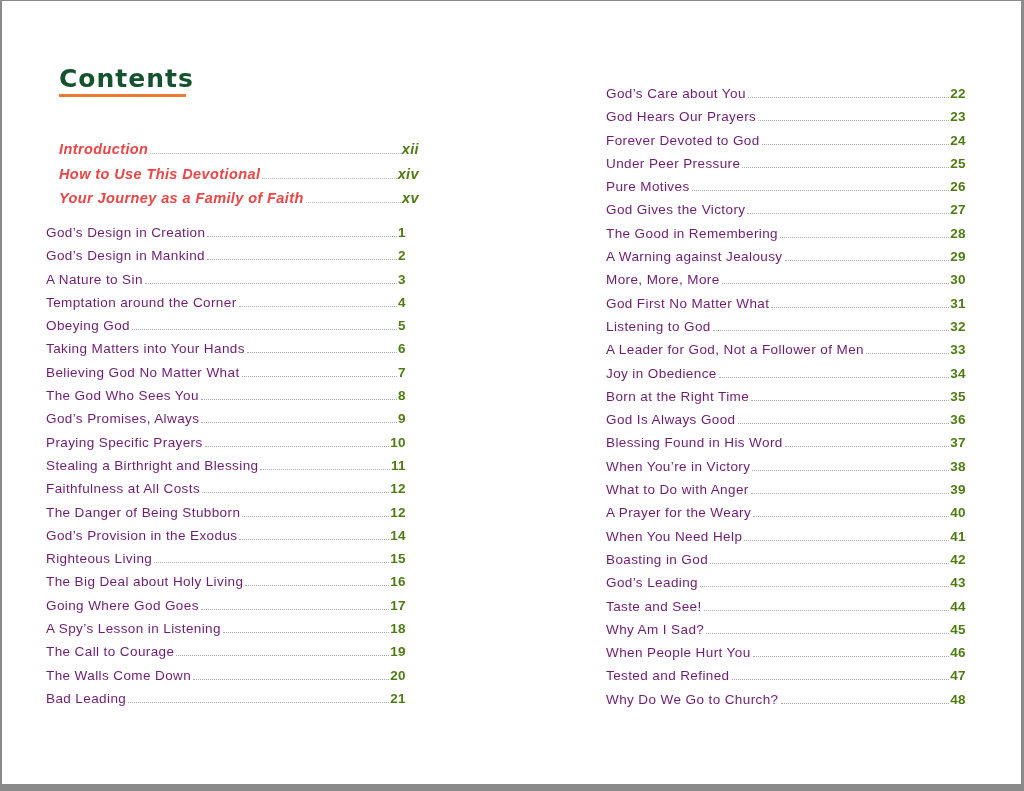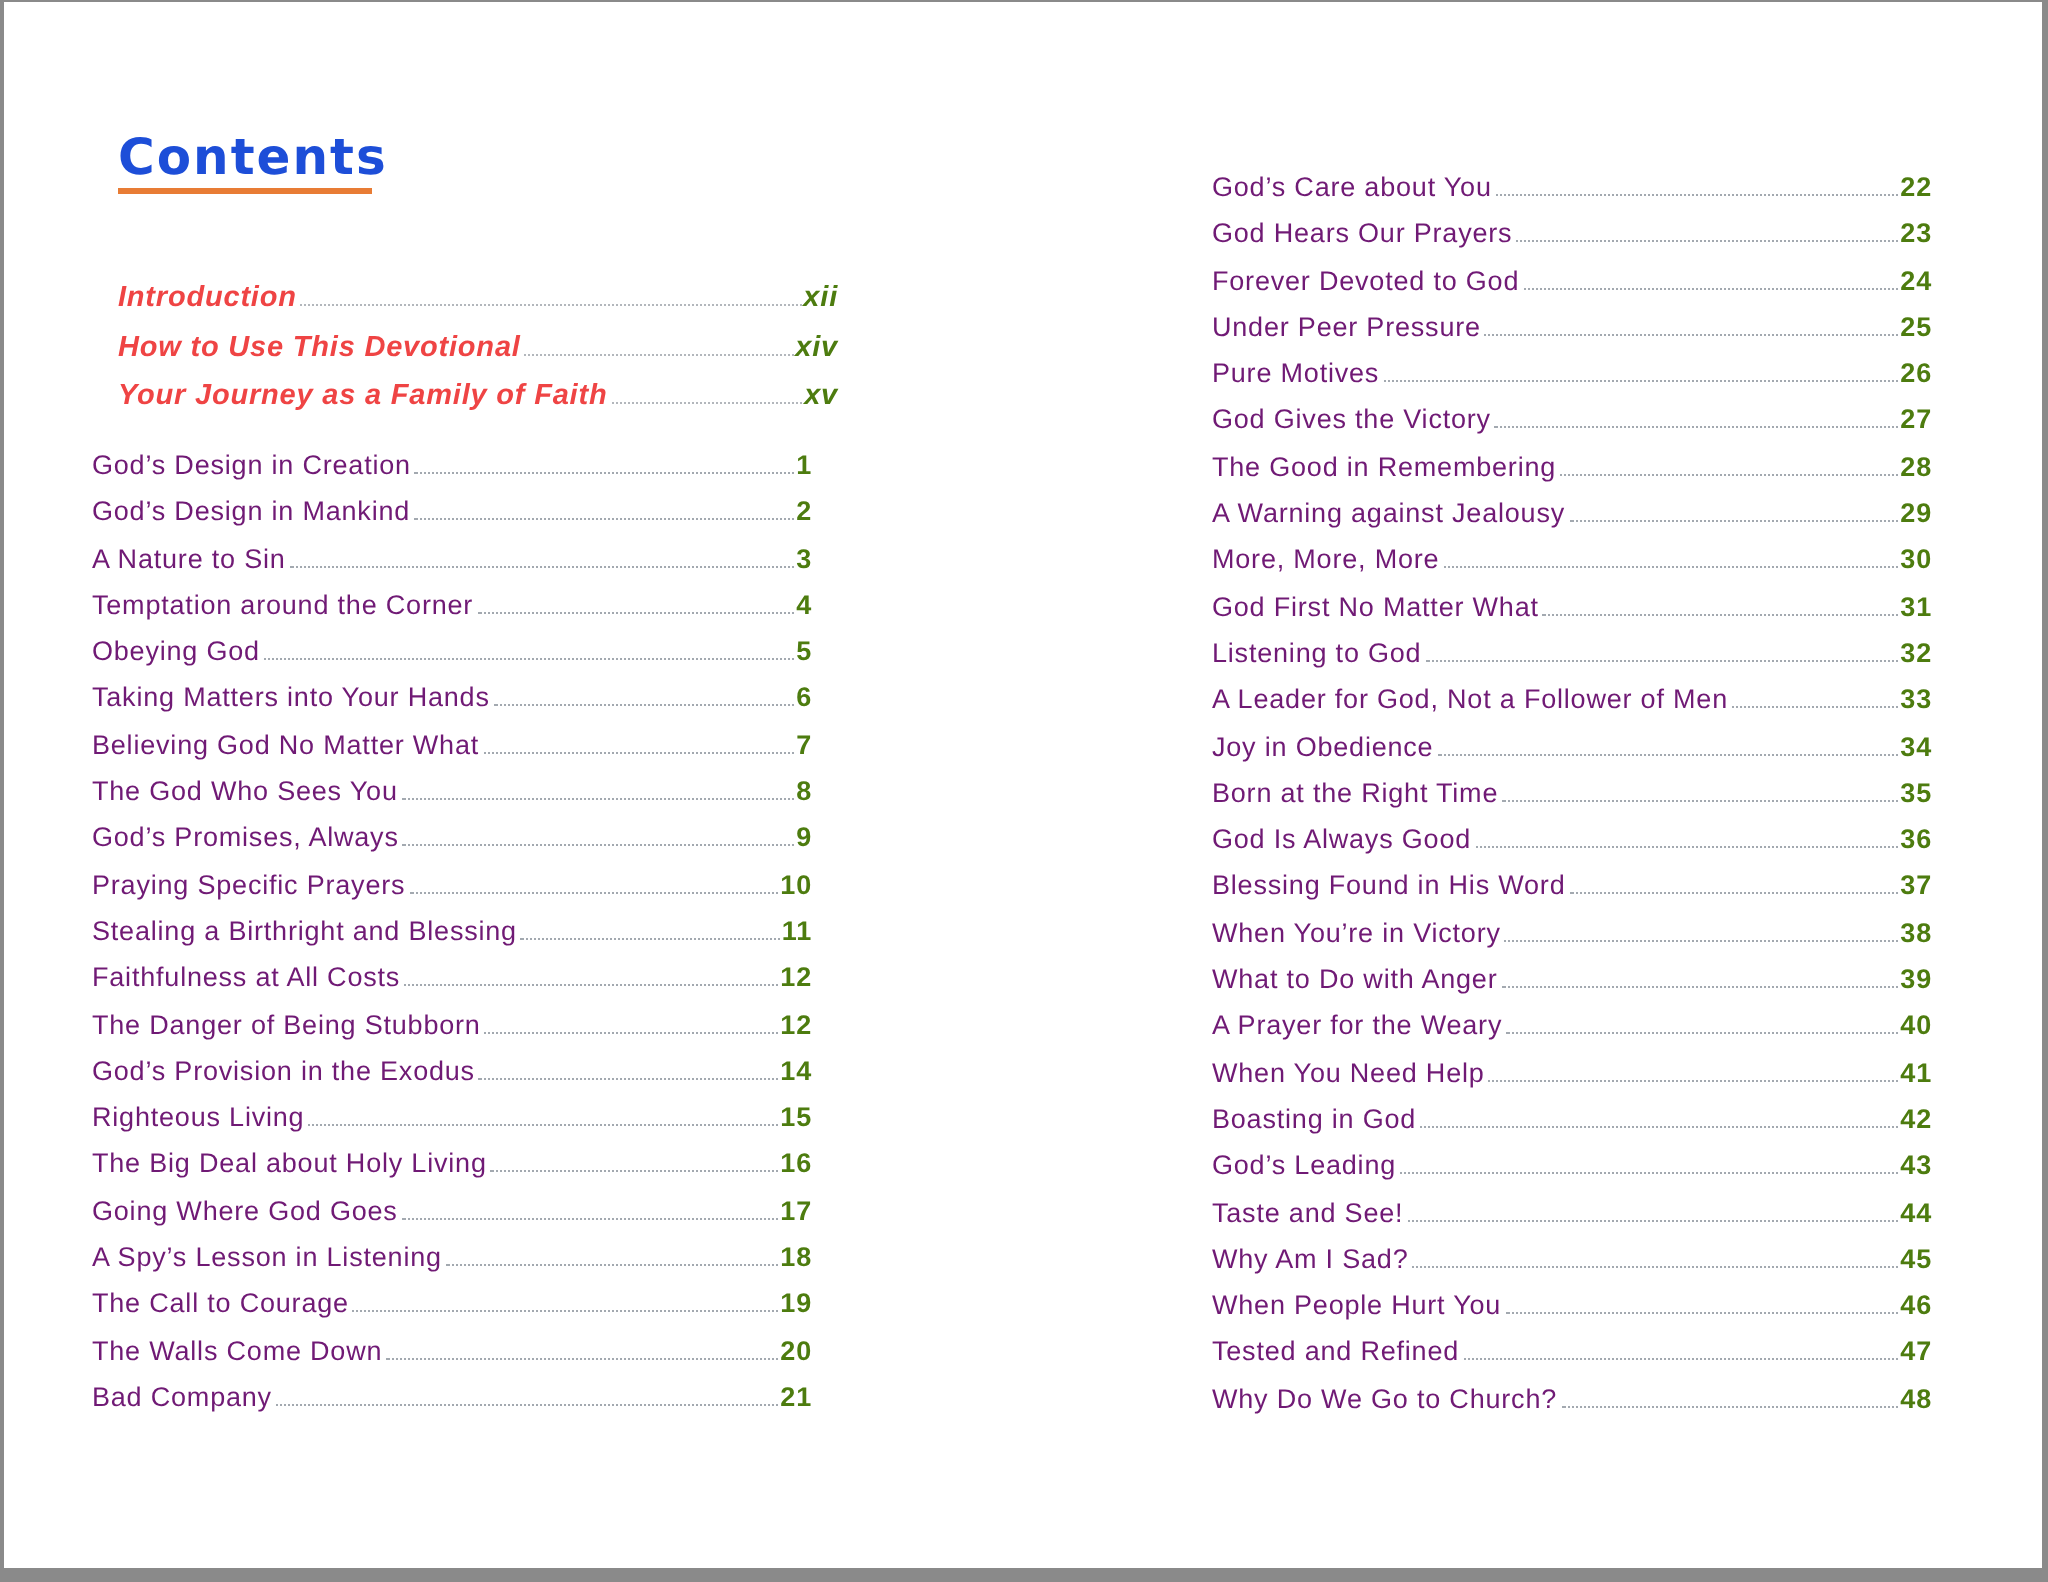--- a/index.html
+++ b/index.html
@@ -16,21 +16,21 @@
     background: #ffffff;
   }
   .title {
     position: absolute;
     left: 57px; top: 63px;
     font-family: "DejaVu Sans", "Liberation Sans", sans-serif;
     font-size: 25px;
     line-height: 30px;
     font-weight: 800;
     letter-spacing: 1px;
-    color: #1d4ed8;
+    color: #14532d;
   }
   .title-rule {
     position: absolute;
     left: 57px; top: 93px;
     width: 127px; height: 3px;
     background: #e87c35;
   }
   .col { position: absolute; width: 360px; }
   .col-frontmatter { left: 57px; top: 136px; }
   .col-left  { left: 44px;  top: 220px; }
@@ -217,21 +217,21 @@
         <span class="p">19</span>
       </div>
 
       <div class="row">
         <span class="t">The Walls Come Down</span>
         <span class="leader"></span>
         <span class="p">20</span>
       </div>
 
       <div class="row">
-        <span class="t">Bad Company</span>
+        <span class="t">Bad Leading</span>
         <span class="leader"></span>
         <span class="p">21</span>
       </div>
     </div>
 
   <div class="col col-right">
 
       <div class="row">
         <span class="t">God’s Care about You</span>
         <span class="leader"></span>

